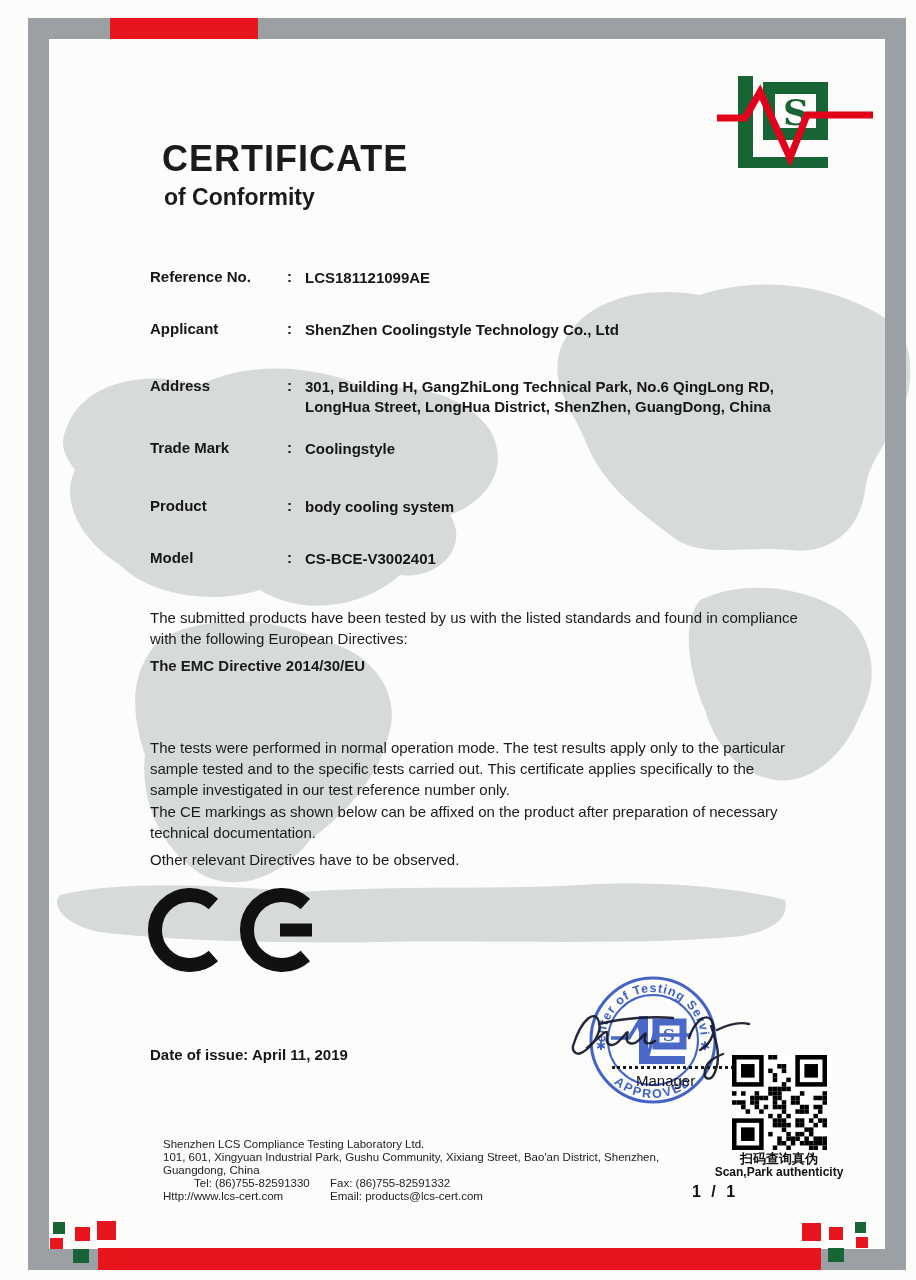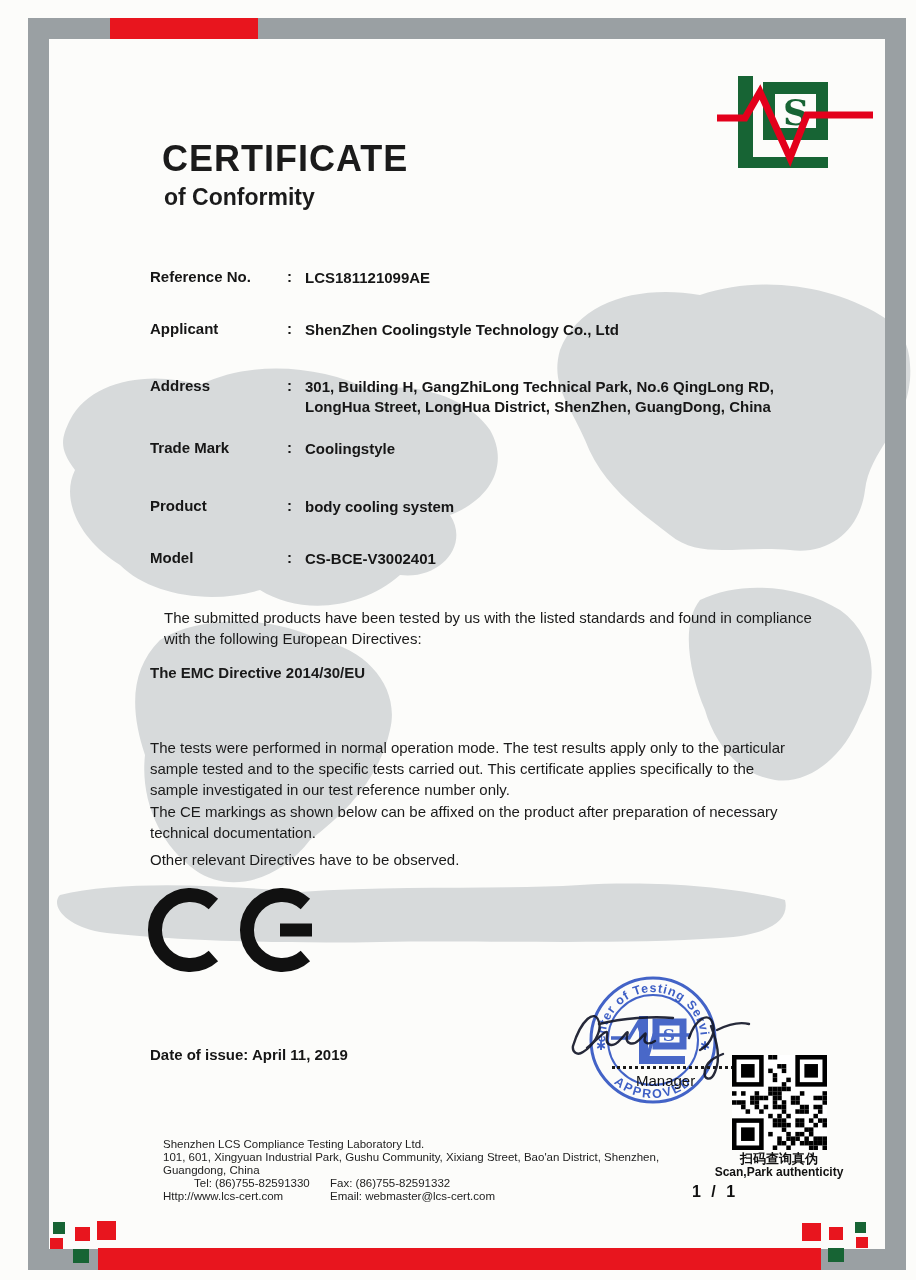--- a/index.html
+++ b/index.html
@@ -106,22 +106,22 @@
       <span class="flabel">Product</span>
       <span class="fcolon">:</span>
       <span class="fvalue">body cooling system</span>
     </div>
     <div class="abs field" style="top:549px">
       <span class="flabel">Model</span>
       <span class="fcolon">:</span>
       <span class="fvalue">CS-BCE-V3002401</span>
     </div>
 
-    <div class="abs para" style="top:607px;width:655px;margin-left:14px;">The submitted products have been tested by us with the listed standards and found in compliance with the following European Directives:</div>
-    <div class="abs para bold" style="top:655px;width:655px;margin-top:7px;">The EMC Directive 2014/30/EU</div>
+    <div class="abs para" style="top:607px;width:655px;">The submitted products have been tested by us with the listed standards and found in compliance with the following European Directives:</div>
+    <div class="abs para bold" style="top:655px;width:655px;">The EMC Directive 2014/30/EU</div>
     <div class="abs para" style="top:737px;width:648px;">The tests were performed in normal operation mode. The test results apply only to the particular sample tested and to the specific tests carried out. This certificate applies specifically to the sample investigated in our test reference number only.</div>
     <div class="abs para" style="top:801px;width:640px;">The CE markings as shown below can be affixed on the product after preparation of necessary technical documentation.</div>
     <div class="abs para" style="top:849px;width:640px;">Other relevant Directives have to be observed.</div>
 
     <svg class="abs" style="left:146px;top:884px;" width="172" height="92" viewBox="0 0 172 92" role="img" aria-label="CE">
       <path d="M 67.4 72 A 35 35 0 1 1 67.4 20" fill="none" stroke="#111" stroke-width="14"></path>
       <path d="M 159.4 72 A 35 35 0 1 1 159.4 20" fill="none" stroke="#111" stroke-width="14"></path>
       <path d="M 134 46 L 166 46" fill="none" stroke="#111" stroke-width="13"></path>
     </svg>
 
@@ -299,16 +299,16 @@
     <div class="abs qrcap" style="top:1165px;font-size:12px;">Scan,Park authenticity</div>
 
     <div class="abs pagenum">1 / 1</div>
 
     <div class="abs foot" style="left:163px;top:1138px;">Shenzhen LCS Compliance Testing Laboratory Ltd.</div>
     <div class="abs foot" style="left:163px;top:1151px;">101, 601, Xingyuan Industrial Park, Gushu Community, Xixiang Street, Bao'an District, Shenzhen,</div>
     <div class="abs foot" style="left:163px;top:1164px;">Guangdong, China</div>
     <div class="abs foot" style="left:163px;top:1177px;margin-left:31px;">Tel: (86)755-82591330</div>
     <div class="abs foot" style="left:330px;top:1177px;">Fax: (86)755-82591332</div>
     <div class="abs foot" style="left:163px;top:1190px;">Http://www.lcs-cert.com</div>
-    <div class="abs foot" style="left:330px;top:1190px;">Email: webmaster@lcs-cert.com</div>
+    <div class="abs foot" style="left:330px;top:1190px;">Email: products@lcs-cert.com</div>
 
   </div>
 </div>
 
 </body></html>

